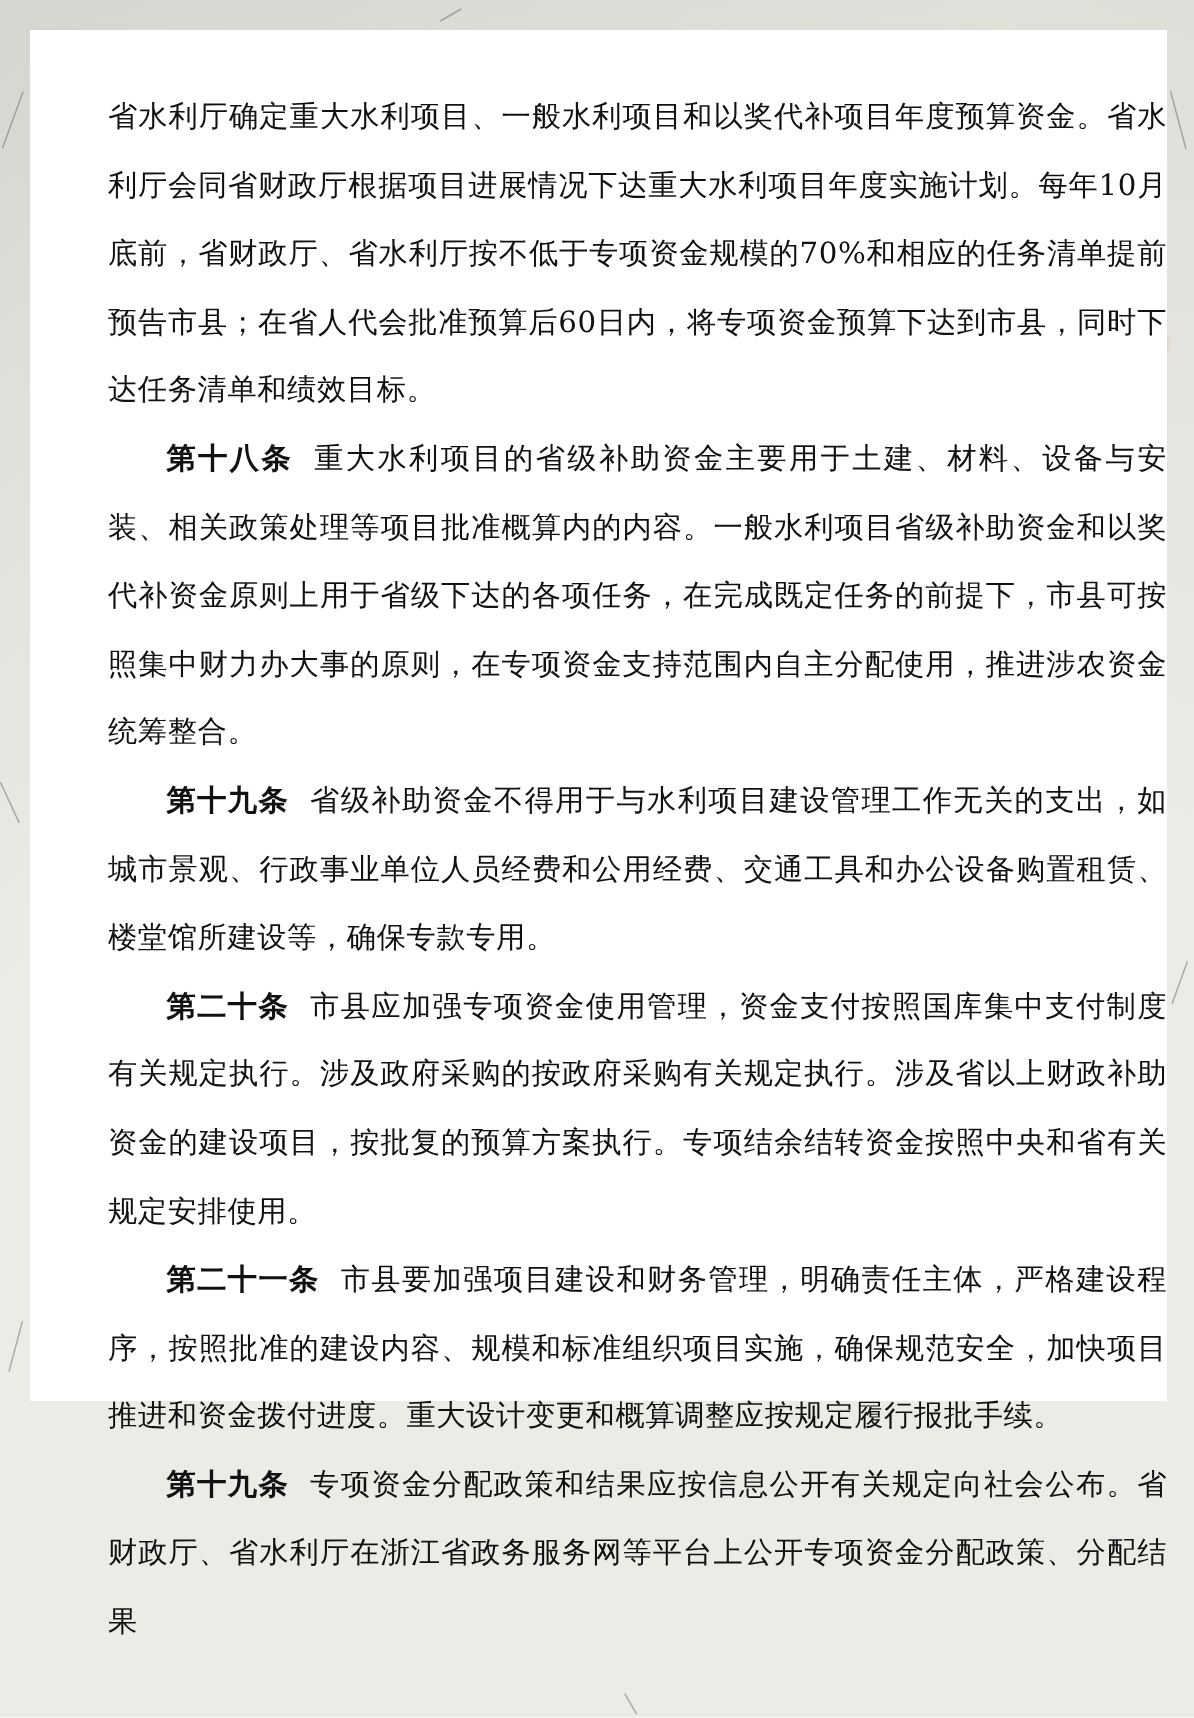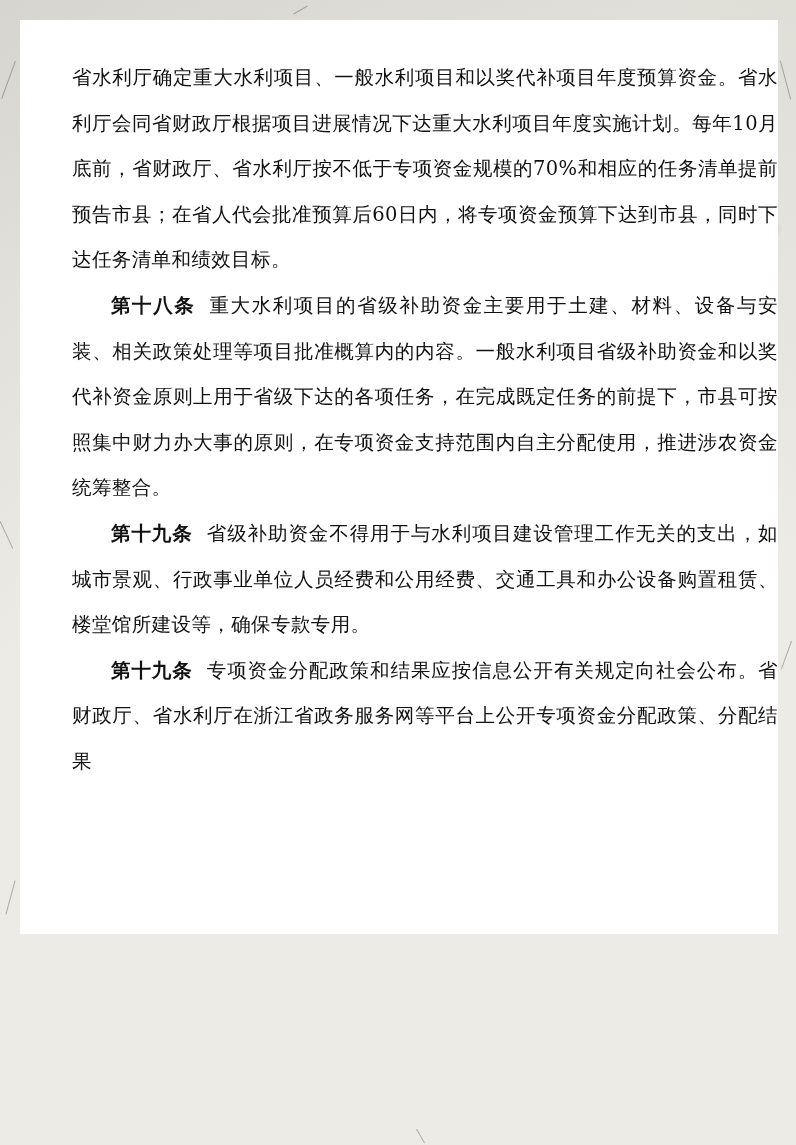--- a/index.html
+++ b/index.html
@@ -43,16 +43,22 @@
     <p class="para">
       <span>省水利厅确定重大水利项目、一般水利项目和以奖代补项目年度预算资金。省水利厅会同省财政厅根据项目进展情况下达重大水利项目年度实施计划。每年10月底前，省财政厅、省水利厅按不低于专项资金规模的70%和相应的任务清单提前预告市县；在省人代会批准预算后60日内，将专项资金预算下达到市县，同时下达任务清单和绩效目标。</span>
     </p>
     <p class="para indent">
       <span class="art">第十八条</span><span>重大水利项目的省级补助资金主要用于土建、材料、设备与安装、相关政策处理等项目批准概算内的内容。一般水利项目省级补助资金和以奖代补资金原则上用于省级下达的各项任务，在完成既定任务的前提下，市县可按照集中财力办大事的原则，在专项资金支持范围内自主分配使用，推进涉农资金统筹整合。</span>
     </p>
     <p class="para indent">
       <span class="art">第十九条</span><span>省级补助资金不得用于与水利项目建设管理工作无关的支出，如城市景观、行政事业单位人员经费和公用经费、交通工具和办公设备购置租赁、楼堂馆所建设等，确保专款专用。</span>
     </p>
     <p class="para indent">
+      <span class="art">第二十条</span><span>市县应加强专项资金使用管理，资金支付按照国库集中支付制度有关规定执行。涉及政府采购的按政府采购有关规定执行。涉及省以上财政补助资金的建设项目，按批复的预算方案执行。专项结余结转资金按照中央和省有关规定安排使用。</span>
+    </p>
+    <p class="para indent">
+      <span class="art">第二十一条</span><span>市县要加强项目建设和财务管理，明确责任主体，严格建设程序，按照批准的建设内容、规模和标准组织项目实施，确保规范安全，加快项目推进和资金拨付进度。重大设计变更和概算调整应按规定履行报批手续。</span>
+    </p>
+    <p class="para indent">
       <span class="art">第十九条</span><span>专项资金分配政策和结果应按信息公开有关规定向社会公布。省财政厅、省水利厅在浙江省政务服务网等平台上公开专项资金分配政策、分配结果</span>
     </p>
   </div>
 </div>
 
 </body></html>

